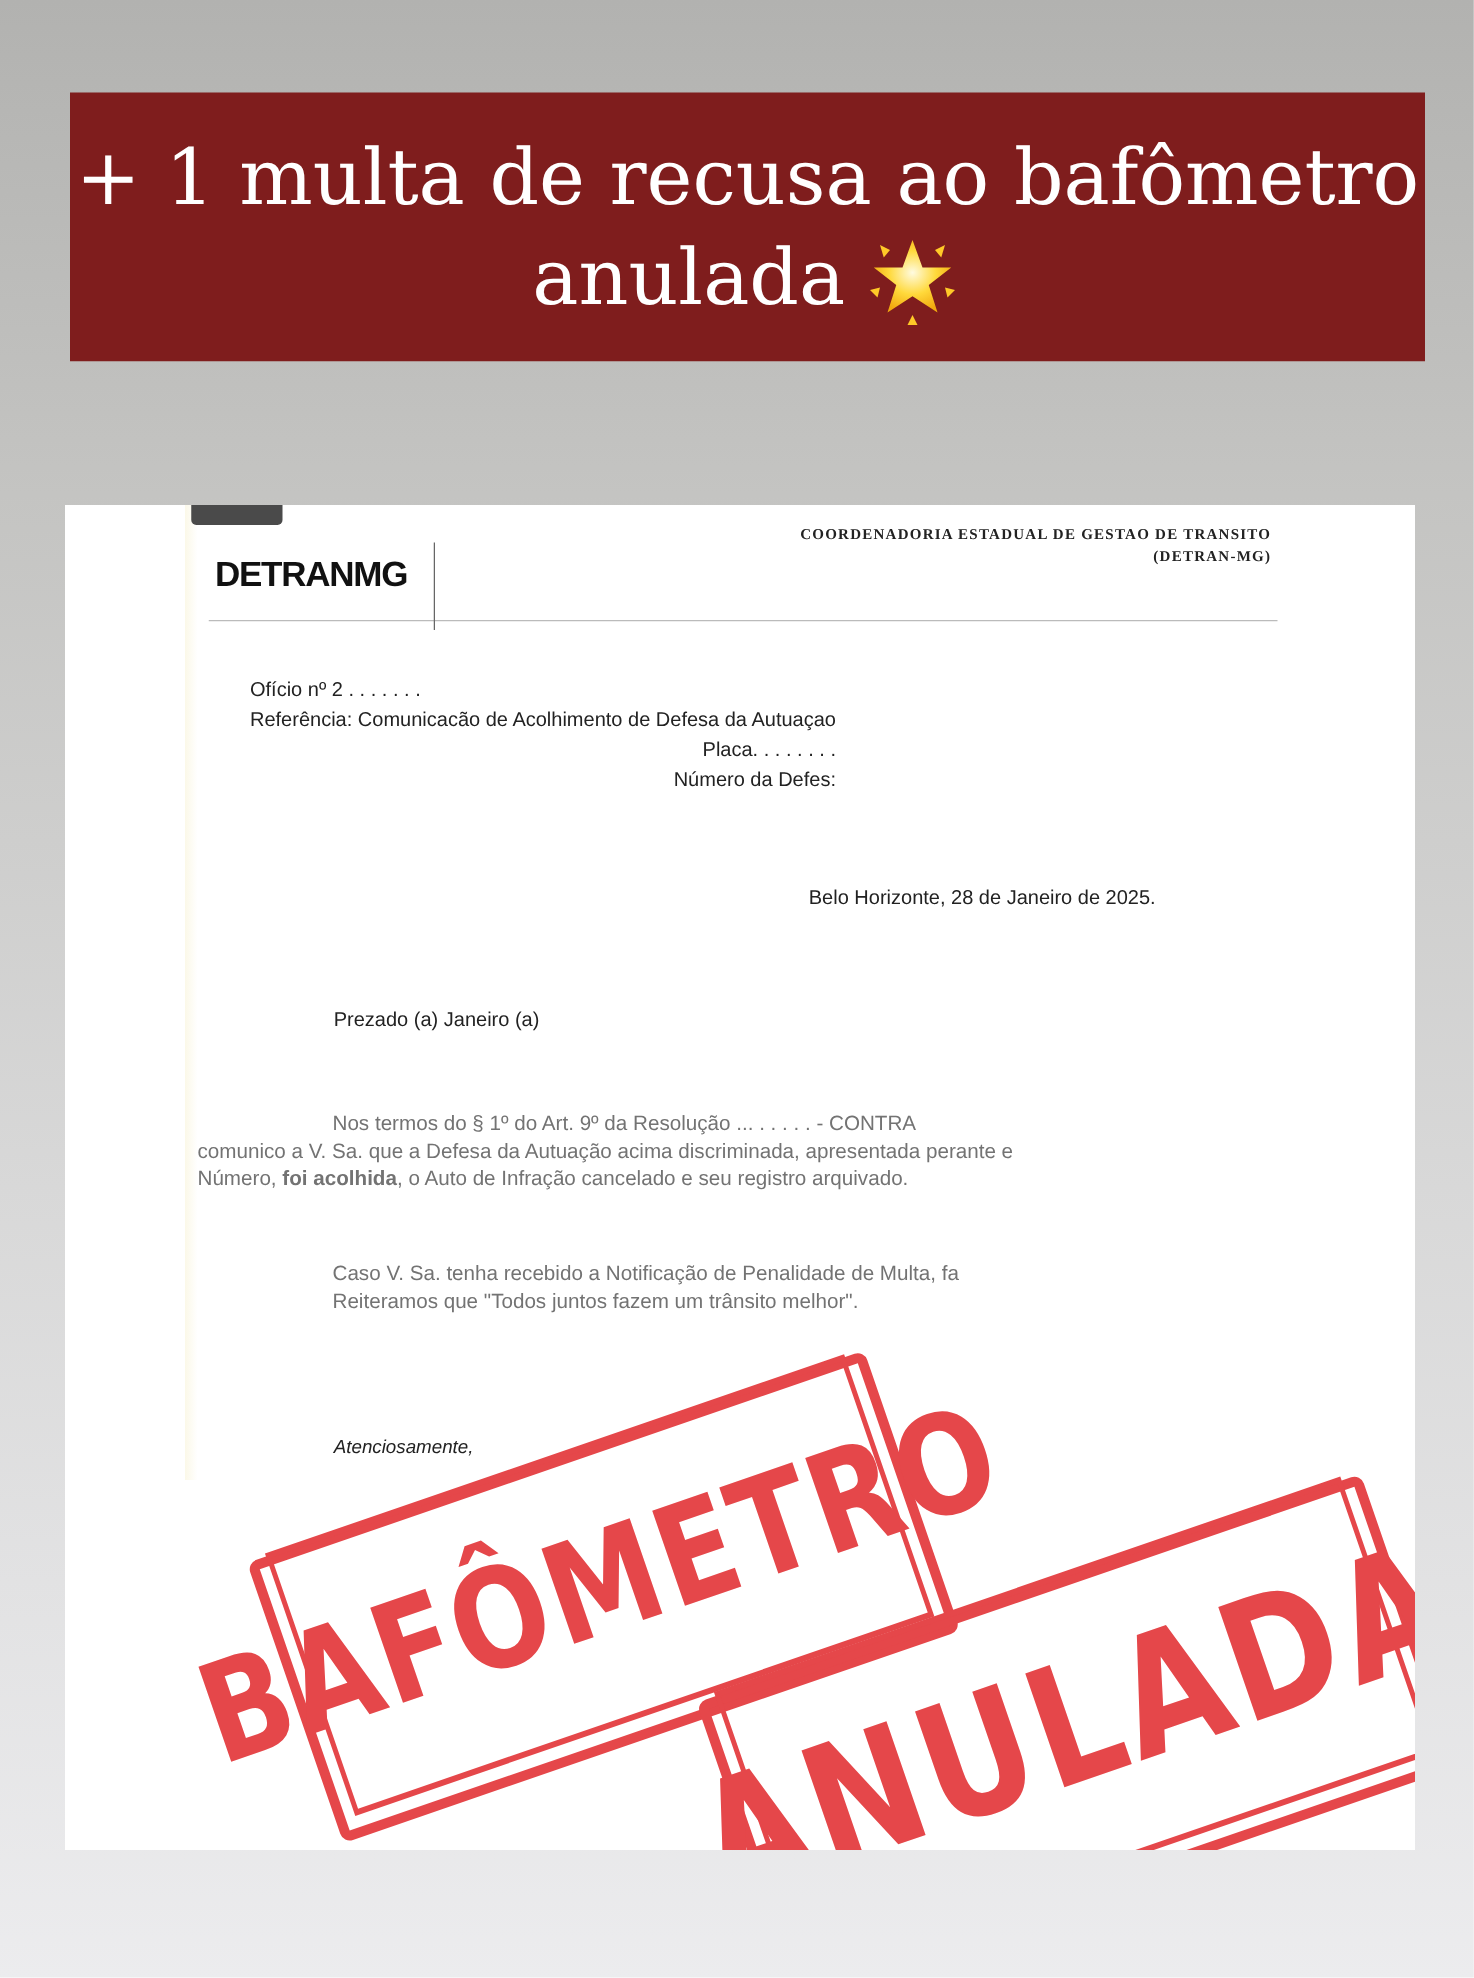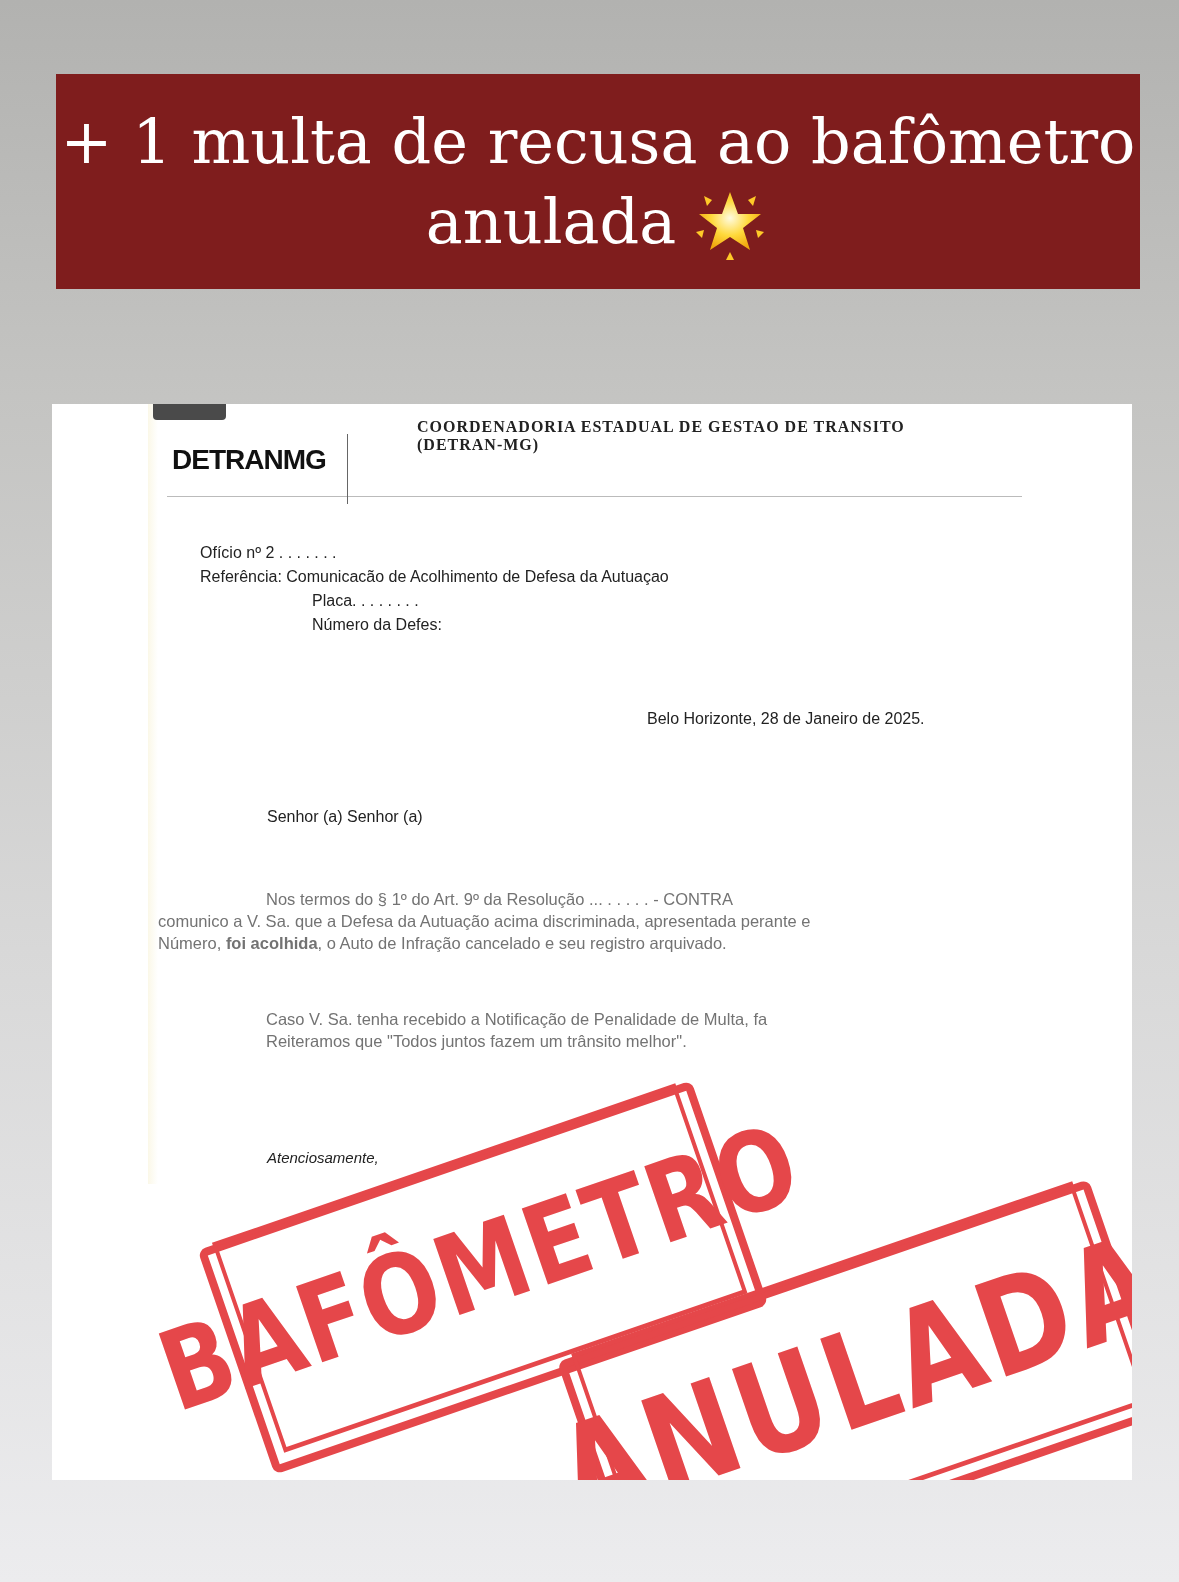--- a/index.html
+++ b/index.html
@@ -19,23 +19,23 @@
     .star-icon { width: 80px; height: 80px; display: inline-block; }
     .doc {
       position: absolute; left: 52px; top: 404px; width: 1080px; height: 1076px;
       background: #ffffff; overflow: hidden;
     }
     .tab-mark { position: absolute; left: 101px; top: 0; width: 73px; height: 16px; background: #4a4a4a; border-radius: 0 0 4px 4px; }
     .paper-edge { position: absolute; left: 96px; top: 0; width: 10px; height: 780px; background: linear-gradient(90deg, #fbf8e8, #ffffff); }
     .header-row { position: absolute; left: 115px; top: 10px; width: 855px; height: 82px; border-bottom: 1px solid #bbb; }
     .logo { position: absolute; left: 5px; top: 30px; font-weight: bold; font-size: 28px; color: #111; letter-spacing: -1px; font-family: "Liberation Sans", sans-serif; }
     .logo-divider { position: absolute; left: 180px; top: 20px; width: 1px; height: 70px; background: #666; }
-    .org-title { position: absolute; left: 250px; top: 4px; width: 600px; text-align: left; font-family: "Liberation Serif", serif; font-weight: bold; font-size: 16px; letter-spacing: 1px; color: #222; line-height: 18px; }
+    .org-title { position: absolute; left: 250px; top: 4px; width: 600px; text-align: right; font-family: "Liberation Serif", serif; font-weight: bold; font-size: 12px; letter-spacing: 1px; color: #222; line-height: 18px; }
     .meta { position: absolute; left: 148px; top: 137px; font-size: 16px; color: #222; line-height: 24px; }
-    .meta .indent { padding-left: 112px; }
+    .meta .indent { padding-left: 112px; text-align: right; }
     .date { position: absolute; left: 595px; top: 306px; font-size: 16px; color: #222; }
     .greeting { position: absolute; left: 215px; top: 404px; font-size: 16px; color: #222; }
     .para { position: absolute; left: 106px; width: 862px; font-size: 16.5px; color: #737373; line-height: 22px; text-align: justify; }
     .para .ind { padding-left: 108px; }
     .p1 { top: 484px; }
     .p2 { top: 604px; }
     .closing { position: absolute; left: 215px; top: 745px; font-size: 15px; font-style: italic; color: #222; }
     .stamp {
       position: absolute; border: 8px solid #e5474a; padding: 8px; color: #e5474a;
       font-family: "DejaVu Sans", sans-serif; font-weight: bold;
@@ -89,21 +89,21 @@
     <div>Ofício nº 2 . . . . . . .</div>
     <div>
       <span>Referência:</span>
       <span>Comunicacão de Acolhimento de Defesa da Autuaçao</span>
     </div>
     <div class="indent">Placa. . . . . . . .</div>
     <div class="indent">Número da Defes:</div>
   </div>
 
   <div class="date">Belo Horizonte, 28 de Janeiro de 2025.</div>
-  <div class="greeting">Senhor (a) Senhor (a)</div>
+  <div class="greeting">Prezado (a) Janeiro (a)</div>
 
   <div class="para p1">
     <div class="ind">Nos termos do § 1º do Art. 9º da Resolução ... . . . . . - CONTRA</div>
     <div>comunico a V. Sa. que a Defesa da Autuação acima discriminada, apresentada perante e</div>
     <div>
       <span>Número,</span>
       <b>foi acolhida</b><span>, o Auto de Infração cancelado e seu registro arquivado.</span>
     </div>
   </div>
 

